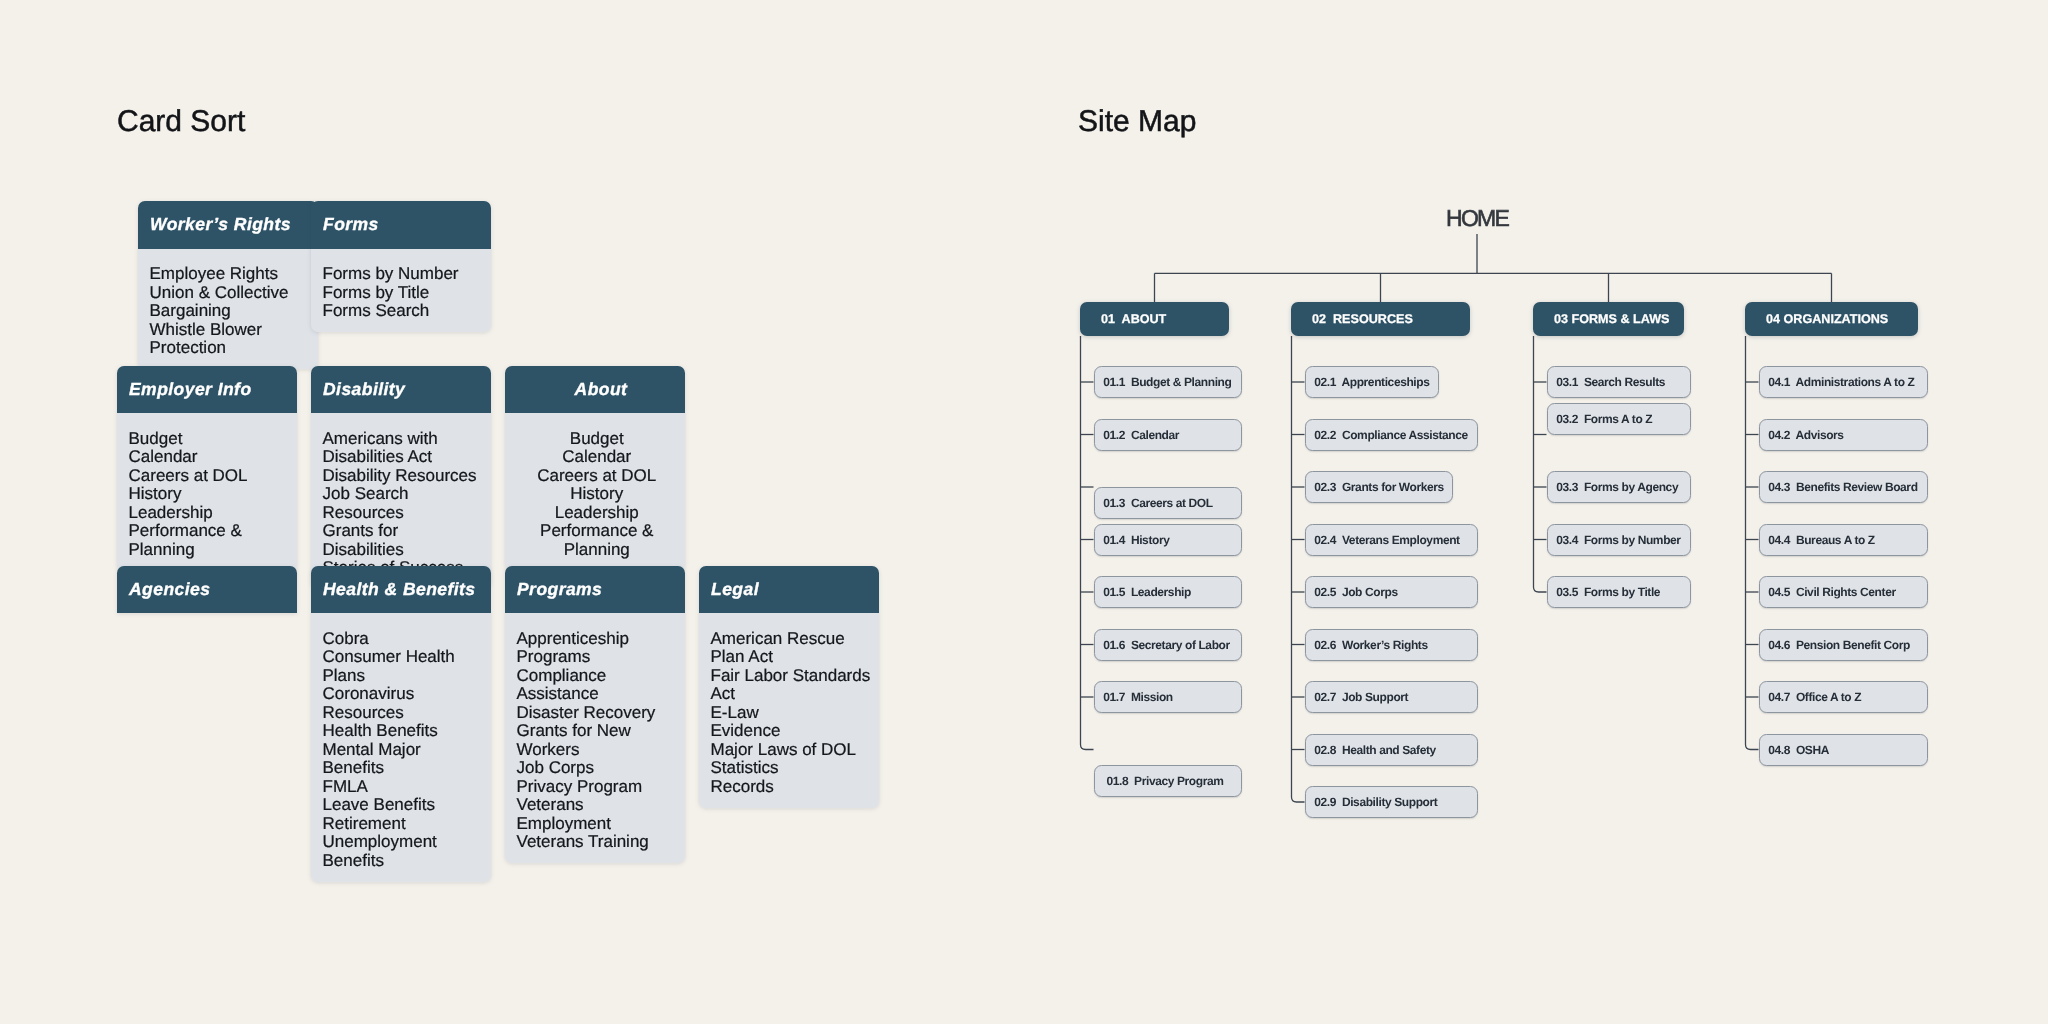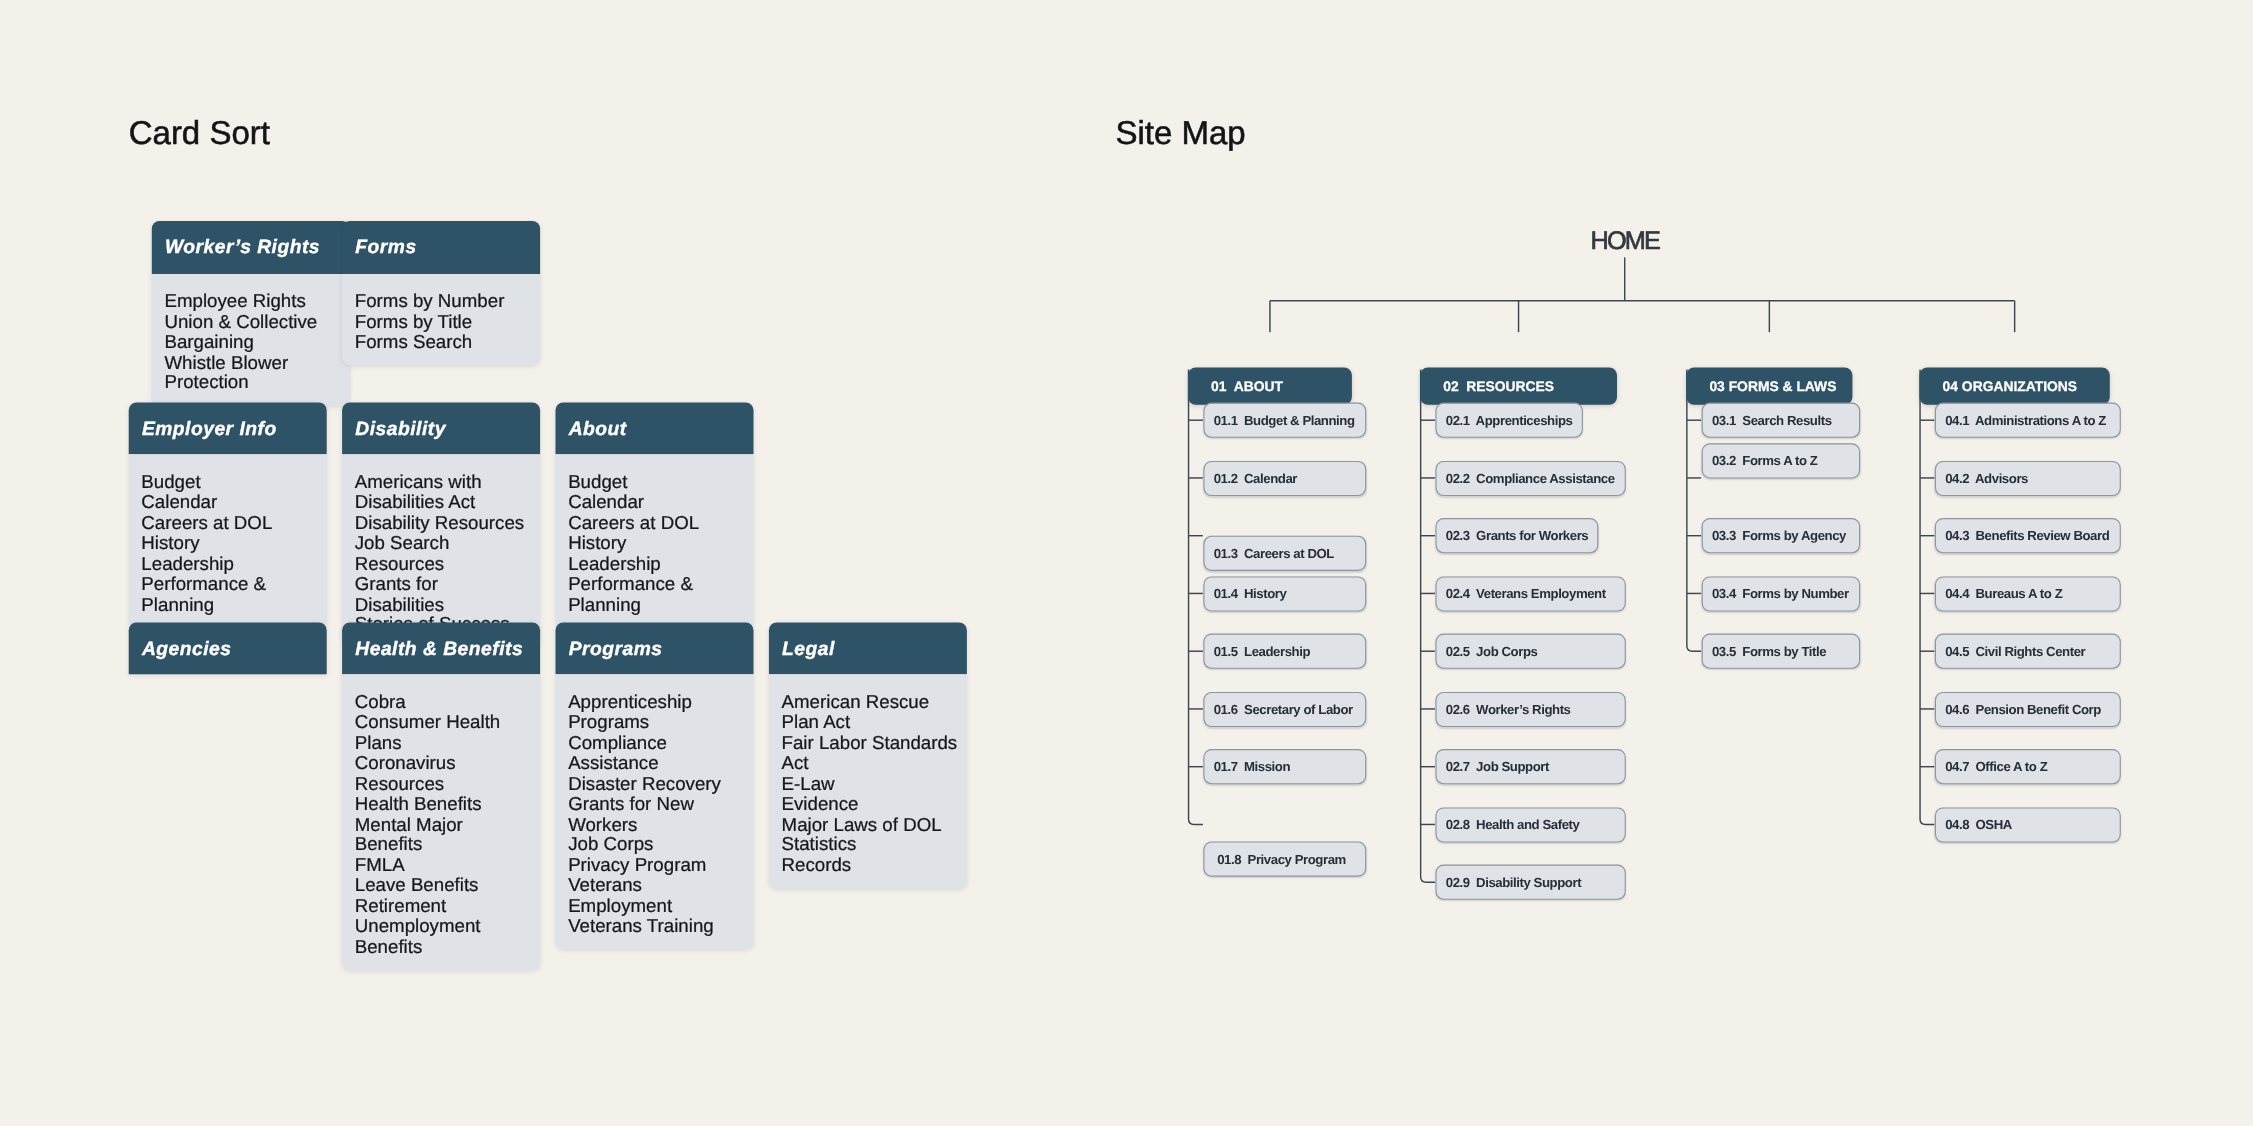--- a/index.html
+++ b/index.html
@@ -2,40 +2,40 @@
 <html><head>
 <meta charset="utf-8">
 <style>
   html,body{margin:0;padding:0;}
   body{width:2048px;height:1024px;background:#f4f1eb;
        font-family:"Liberation Sans",sans-serif;overflow:hidden;position:relative;
        -webkit-font-smoothing:antialiased;text-rendering:geometricPrecision;}
   .section-title{position:absolute;font-size:30px;font-weight:400;color:#121417;letter-spacing:0px;
       -webkit-text-stroke:0.5px #121417;}
   #cardsort-title{left:117px;top:105px;}
-  #sitemap-title{left:1014px;top:105px;text-align:center;}
+  #sitemap-title{left:1078px;top:105px;text-align:center;}
 
   
   #cardsort{position:absolute;left:117px;top:201.4px;}
   .card{position:absolute;width:180px;filter:drop-shadow(0 1px 2px rgba(40,50,60,0.13));}
   .card-head{background:#2e5367;color:#fff;font-style:italic;font-weight:700;font-size:17.5px;
       border-radius:7px 7px 0 0;height:47.6px;line-height:47.6px;padding-left:12px;box-sizing:border-box;
       letter-spacing:0.45px;-webkit-text-stroke:0.35px #fff;}
   .card-body{background:#dfe3e8;border-radius:0 0 7px 7px;padding:16.5px 8px 11.5px 11.5px;box-sizing:border-box;}
   .card-body .li{font-size:17px;line-height:18.5px;color:#14181c;
       -webkit-text-stroke:0.22px #14181c;}
 
   
   #sitemap{position:absolute;left:1079px;top:201px;}
   #smlines{position:absolute;left:0;top:0;overflow:visible;}
   .sm-root{position:absolute;font-size:23px;color:#33383e;font-weight:400;letter-spacing:-1.7px;
     white-space:nowrap;-webkit-text-stroke:0.6px #33383e;}
   .sm-cat{position:absolute;background:#2e5367;color:#fff;border-radius:7px;height:34px;line-height:34px;
     font-size:12.6px;font-weight:700;letter-spacing:0px;box-sizing:border-box;padding-left:21px;white-space:pre;-webkit-text-stroke:0.25px #fff;
-    filter:drop-shadow(0 1.5px 2px rgba(40,50,60,0.22));margin-top:32px;}
+    filter:drop-shadow(0 1.5px 2px rgba(40,50,60,0.22));}
     .sm-item{position:absolute;background:#dfe3e8;border:1px solid #8d959f;border-radius:7.5px;height:32px;
     line-height:30px;padding:0 8.8px;box-sizing:border-box;font-size:12px;font-weight:700;color:#262e38;
     letter-spacing:-0.4px;white-space:pre;display:inline-block;box-shadow:0 1px 1.5px rgba(40,50,60,0.16);}
 </style>
 </head>
 <body>
 
 <div class="section-title" id="cardsort-title">Card Sort</div>
 <div class="section-title" id="sitemap-title">Site Map</div>
 <div id="cardsort">
@@ -70,21 +70,21 @@
     <div class="card" style="left: 194px; top: 164.3px;">
       <div class="card-head">Disability</div>
       <div class="card-body">
         <div class="li">Americans with Disabilities Act</div>
         <div class="li">Disability Resources</div>
         <div class="li">Job Search Resources</div>
         <div class="li">Grants for Disabilities</div>
         <div class="li">Stories of Success</div>
       </div>
     </div>
-    <div class="card" style="left: 388px; top: 164.3px;">
+    <div class="card" style="left: 388px; top: 164.3px; text-align: center;">
       <div class="card-head">About</div>
       <div class="card-body">
         <div class="li">Budget</div>
         <div class="li">Calendar</div>
         <div class="li">Careers at DOL</div>
         <div class="li">History</div>
         <div class="li">Leadership</div>
         <div class="li">Performance &amp; Planning</div>
       </div>
     </div>

